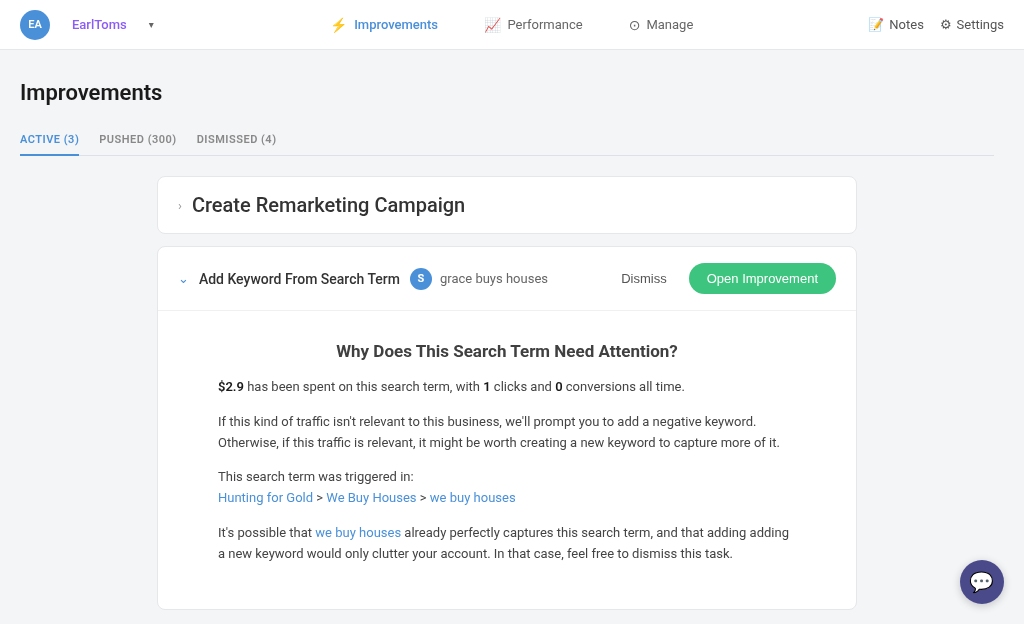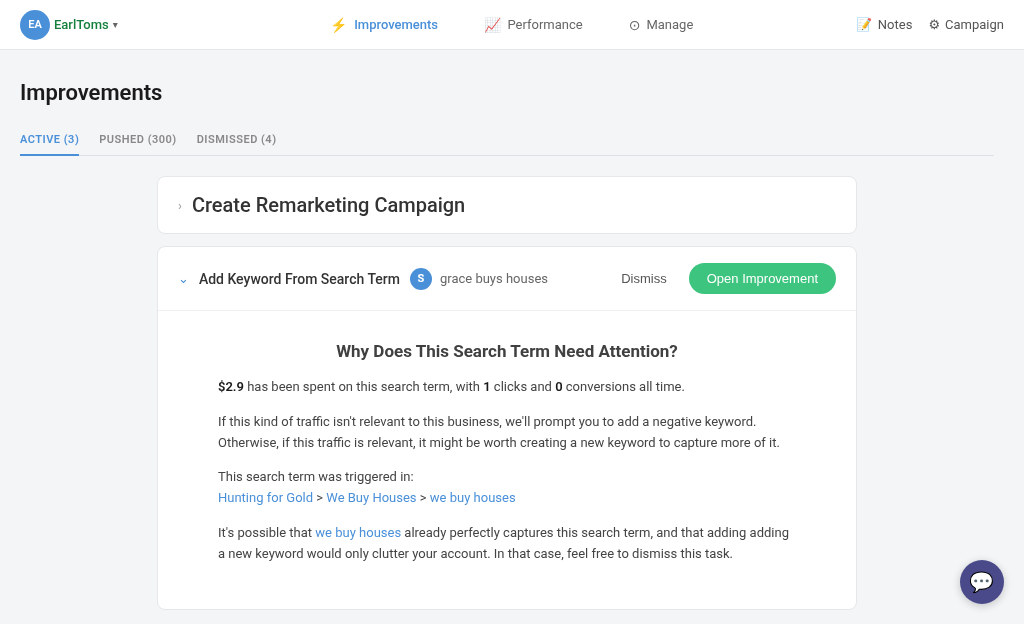--- a/index.html
+++ b/index.html
@@ -16,33 +16,33 @@
       border-bottom: 1px solid #e5e7eb;
       height: 50px;
       display: flex;
       align-items: center;
       padding: 0 20px;
       position: relative;
     }
     .topnav-left {
       display: flex;
       align-items: center;
-      gap: 4px;
+      gap: 22px;
       min-width: 180px;
     }
     .avatar {
       width: 30px; height: 30px;
       border-radius: 50%;
       background: #4a90d9;
       color: #fff;
       display: flex; align-items: center; justify-content: center;
       font-size: 11px; font-weight: 600;
     }
     .account-name {
-      font-size: 13px; font-weight: 500; color: #15803d;
+      font-size: 13px; font-weight: 500; color: #8b5cf6;
     }
     .chevron-down {
       font-size: 10px; color: #666;
     }
     .topnav-center {
       flex: 1;
       display: flex;
       align-items: center;
       justify-content: center;
       gap: 30px;
@@ -201,21 +201,21 @@
     </div>
   </div>
 
   <div class="topnav-right">
     <div class="topnav-right-item">
       <span>📝</span>
       <span>Notes</span>
     </div>
     <div class="topnav-right-item">
       <span>⚙</span>
-      <span>Campaign</span>
+      <span>Settings</span>
     </div>
   </div>
 </nav>
 
 <div class="page">
   <h1 class="page-title">Improvements</h1>
 
   <div class="tabs">
     <div class="tab active">ACTIVE (3)</div>
     <div class="tab">PUSHED (300)</div>

